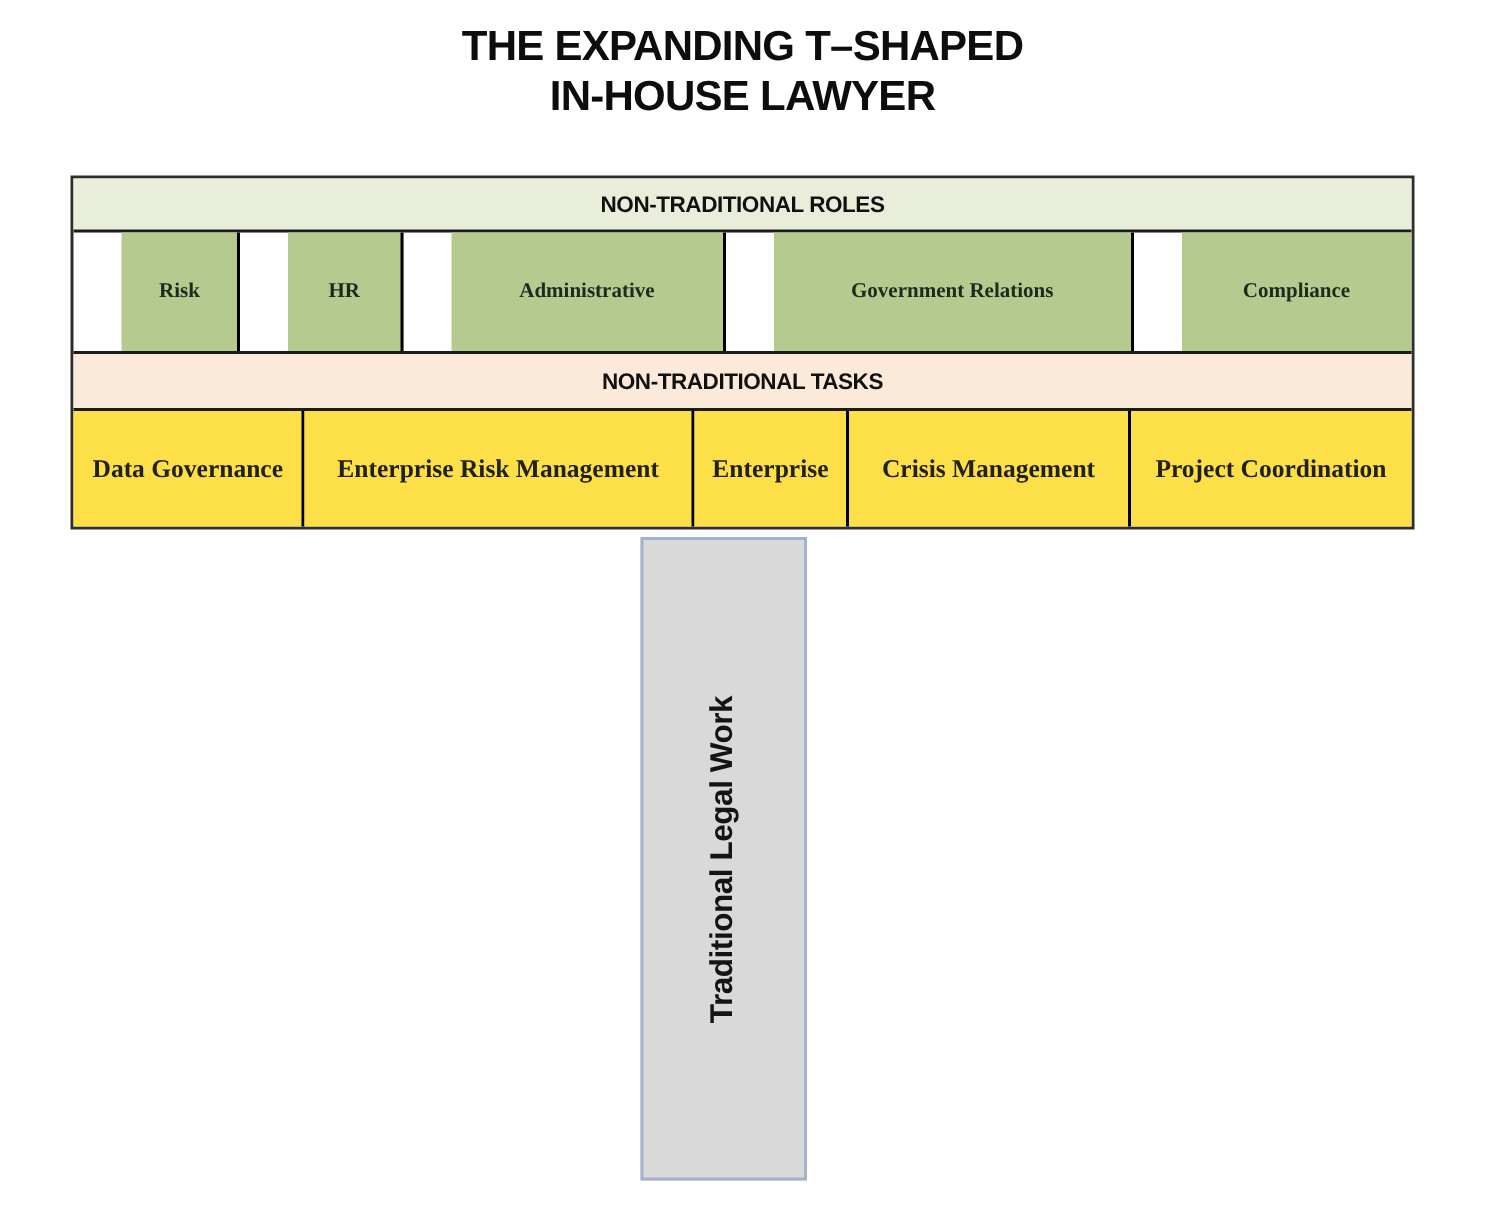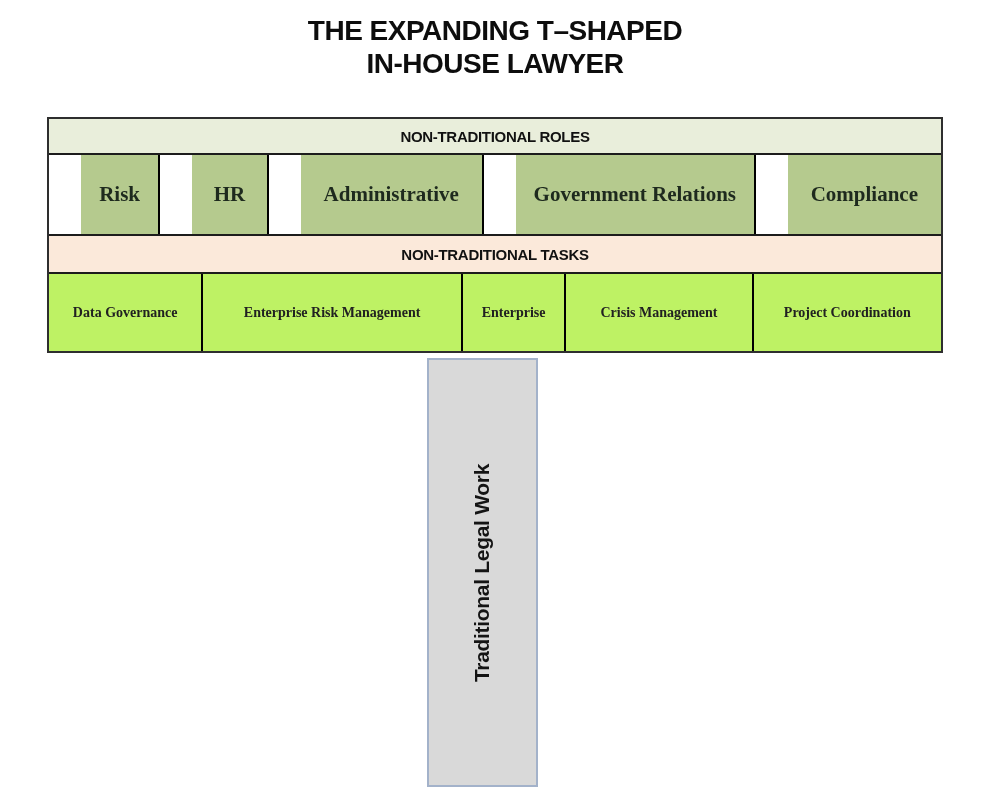--- a/index.html
+++ b/index.html
@@ -53,29 +53,29 @@
     border-right: 2px solid #000000;
     font-family: "Liberation Serif", serif;
     font-weight: bold;
     color: #1e2a1e;
     text-align: center;
     padding: 0 4px;
   }
   .cell:last-child { border-right: none; }
 
   .roles-row { height: 81px; border-bottom: 2px solid #1c1c1c; }
-  .roles-row .cell { background: #b5ca8e; font-size: 21px; margin-left: 32px; }
+  .roles-row .cell { background: #b5ca8e; font-size: 14px; margin-left: 32px; }
   .role-c0 { width: 10.7%; }
   .role-c1 { width: 10.3%; }
   .role-c2 { width: 25.1%; text-align: center; }
   .role-c3 { width: 32.9%; }
   .role-c4 { width: 21.0%; }
 
   .tasks-row { height: 77px; }
-  .tasks-row .cell { background: #bef264; font-size: 14px; color: #212121; }
+  .tasks-row .cell { background: #fde047; font-size: 17px; color: #212121; }
   .task-c0 { width: 17.3%; }
   .task-c1 { width: 29.1%; }
   .task-c2 { width: 11.6%; }
   .task-c3 { width: 21.0%; }
   .task-c4 { width: 21.0%; }
 
   
   .t-stem {
     position: absolute;
     left: 427px; top: 358px;

